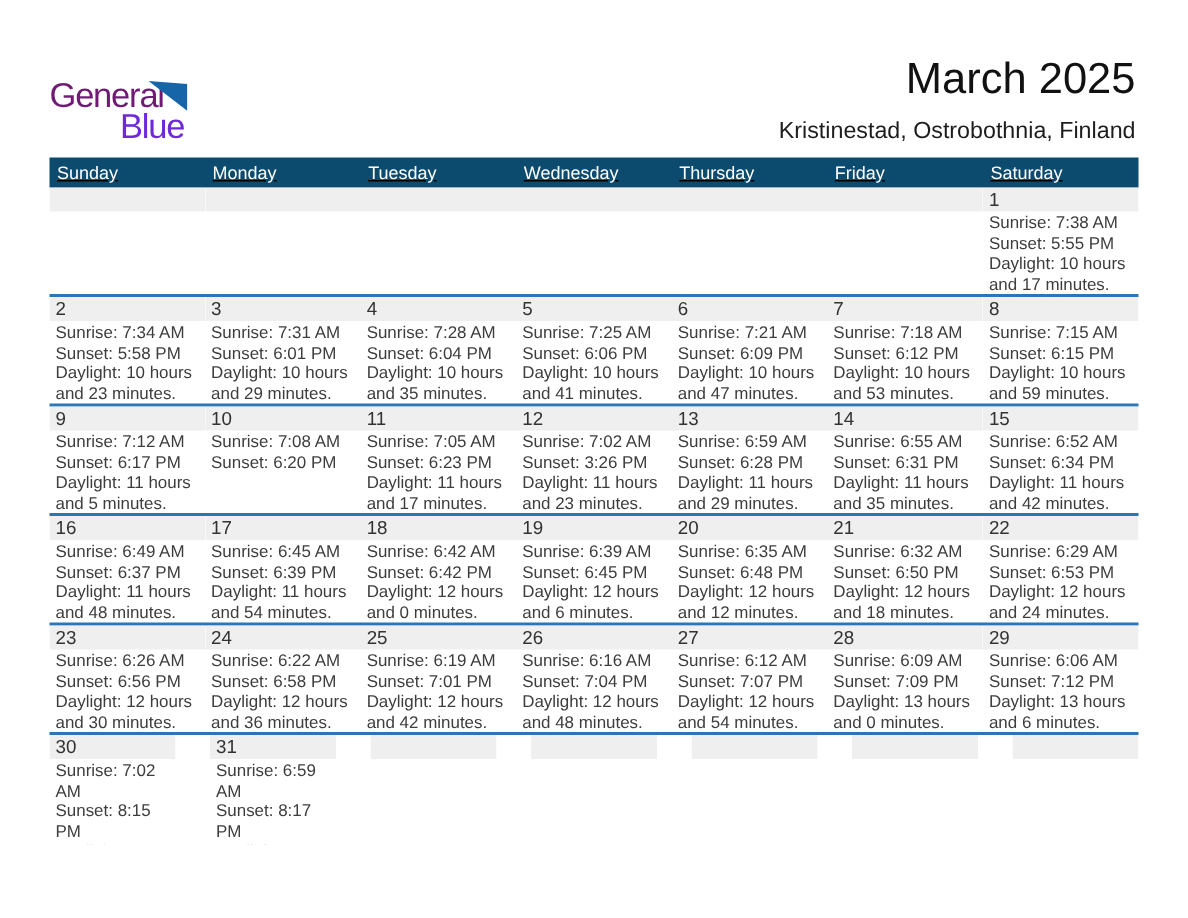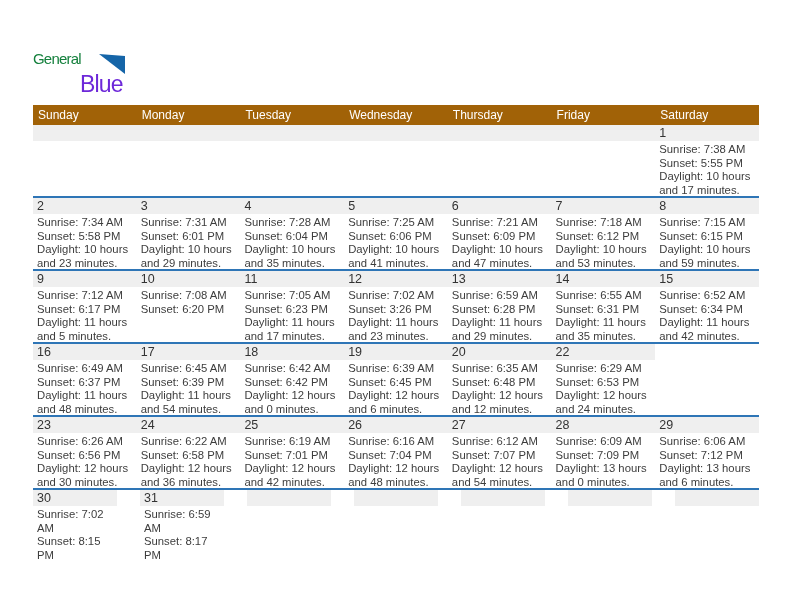--- a/index.html
+++ b/index.html
@@ -5,42 +5,42 @@
   * { box-sizing: border-box; margin: 0; padding: 0; }
   html, body { width: 792px; height: 612px; background: #ffffff; overflow: hidden; }
   body { font-family: "Liberation Sans", sans-serif; position: relative; }
 
   
   .top { position: relative; height: 105px; }
 
   .logo { position: absolute; left: 33px; top: 50px; width: 140px; height: 50px; }
   .logo-general {
     position: absolute; left: 0; top: 0;
-    font-size: 15px; letter-spacing: -0.8px; color: #15803d; font-weight: 400;
+    font-size: 23px; letter-spacing: -0.8px; color: #701a75; font-weight: 400;
   }
   .logo-triangle {
     position: absolute; left: 66px; top: 4px; width: 26px; height: 20px;
     background: #1565a8;
     clip-path: polygon(0 0, 100% 10%, 100% 100%);
   }
   .logo-blue {
     position: absolute; left: 47px; top: 21px;
     font-size: 23px; letter-spacing: -0.8px; color: #6d28d9; font-weight: 400;
   }
 
   .titles { position: absolute; right: 35px; top: 38px; text-align: right; }
   .title { font-size: 29px; font-weight: 400; color: #111111; line-height: 1.1; }
   .subtitle { font-size: 15.5px; font-weight: 400; color: #1d1d1d; margin-top: 9px; }
 
   
   .calendar { position: absolute; left: 33px; top: 105px; width: 726px; }
 
   .cal-head {
     display: grid; grid-template-columns: repeat(7, 1fr);
-    background: #a16207; height: 20px; align-items: center;
+    background: #0c4a6e; height: 20px; align-items: center; text-decoration: underline;
   }
   .head-cell { color: #ffffff; font-size: 12px; padding-left: 5px; }
 
   .week {
     display: grid; grid-template-columns: repeat(7, 1fr);
     height: 73px; border-bottom: 2px solid #2E75B6;
   }
   .week:last-child { border-bottom: none; gap: 23px; }
 
   .cell { overflow: hidden; }
@@ -52,20 +52,24 @@
   .line { font-size: 11.3px; line-height: 13.5px; color: #3d3d3d; }
 </style>
 </head>
 <body>
 
 <div class="top">
   <div class="logo">
     <span class="logo-general">General</span>
     <div class="logo-triangle"></div>
     <span class="logo-blue">Blue</span>
+  </div>
+  <div class="titles">
+    <div class="title">March 2025</div>
+    <div class="subtitle">Kristinestad, Ostrobothnia, Finland</div>
   </div>
 </div>
 
 <div class="calendar">
   <div class="cal-head" id="cal-head">
       <div class="head-cell">Sunday</div>
       <div class="head-cell">Monday</div>
       <div class="head-cell">Tuesday</div>
       <div class="head-cell">Wednesday</div>
       <div class="head-cell">Thursday</div>
@@ -251,20 +255,28 @@
         </div>
         <div class="cell">
           <div class="daynum">20</div>
           <div class="details">
             <div class="line">Sunrise: 6:35 AM</div>
             <div class="line">Sunset: 6:48 PM</div>
             <div class="line">Daylight: 12 hours and 12 minutes.</div>
           </div>
         </div>
         <div class="cell">
+          <div class="daynum">21</div>
+          <div class="details">
+            <div class="line">Sunrise: 6:32 AM</div>
+            <div class="line">Sunset: 6:50 PM</div>
+            <div class="line">Daylight: 12 hours and 18 minutes.</div>
+          </div>
+        </div>
+        <div class="cell">
           <div class="daynum">22</div>
           <div class="details">
             <div class="line">Sunrise: 6:29 AM</div>
             <div class="line">Sunset: 6:53 PM</div>
             <div class="line">Daylight: 12 hours and 24 minutes.</div>
           </div>
         </div>
       </div>
       <div class="week">
         <div class="cell">

